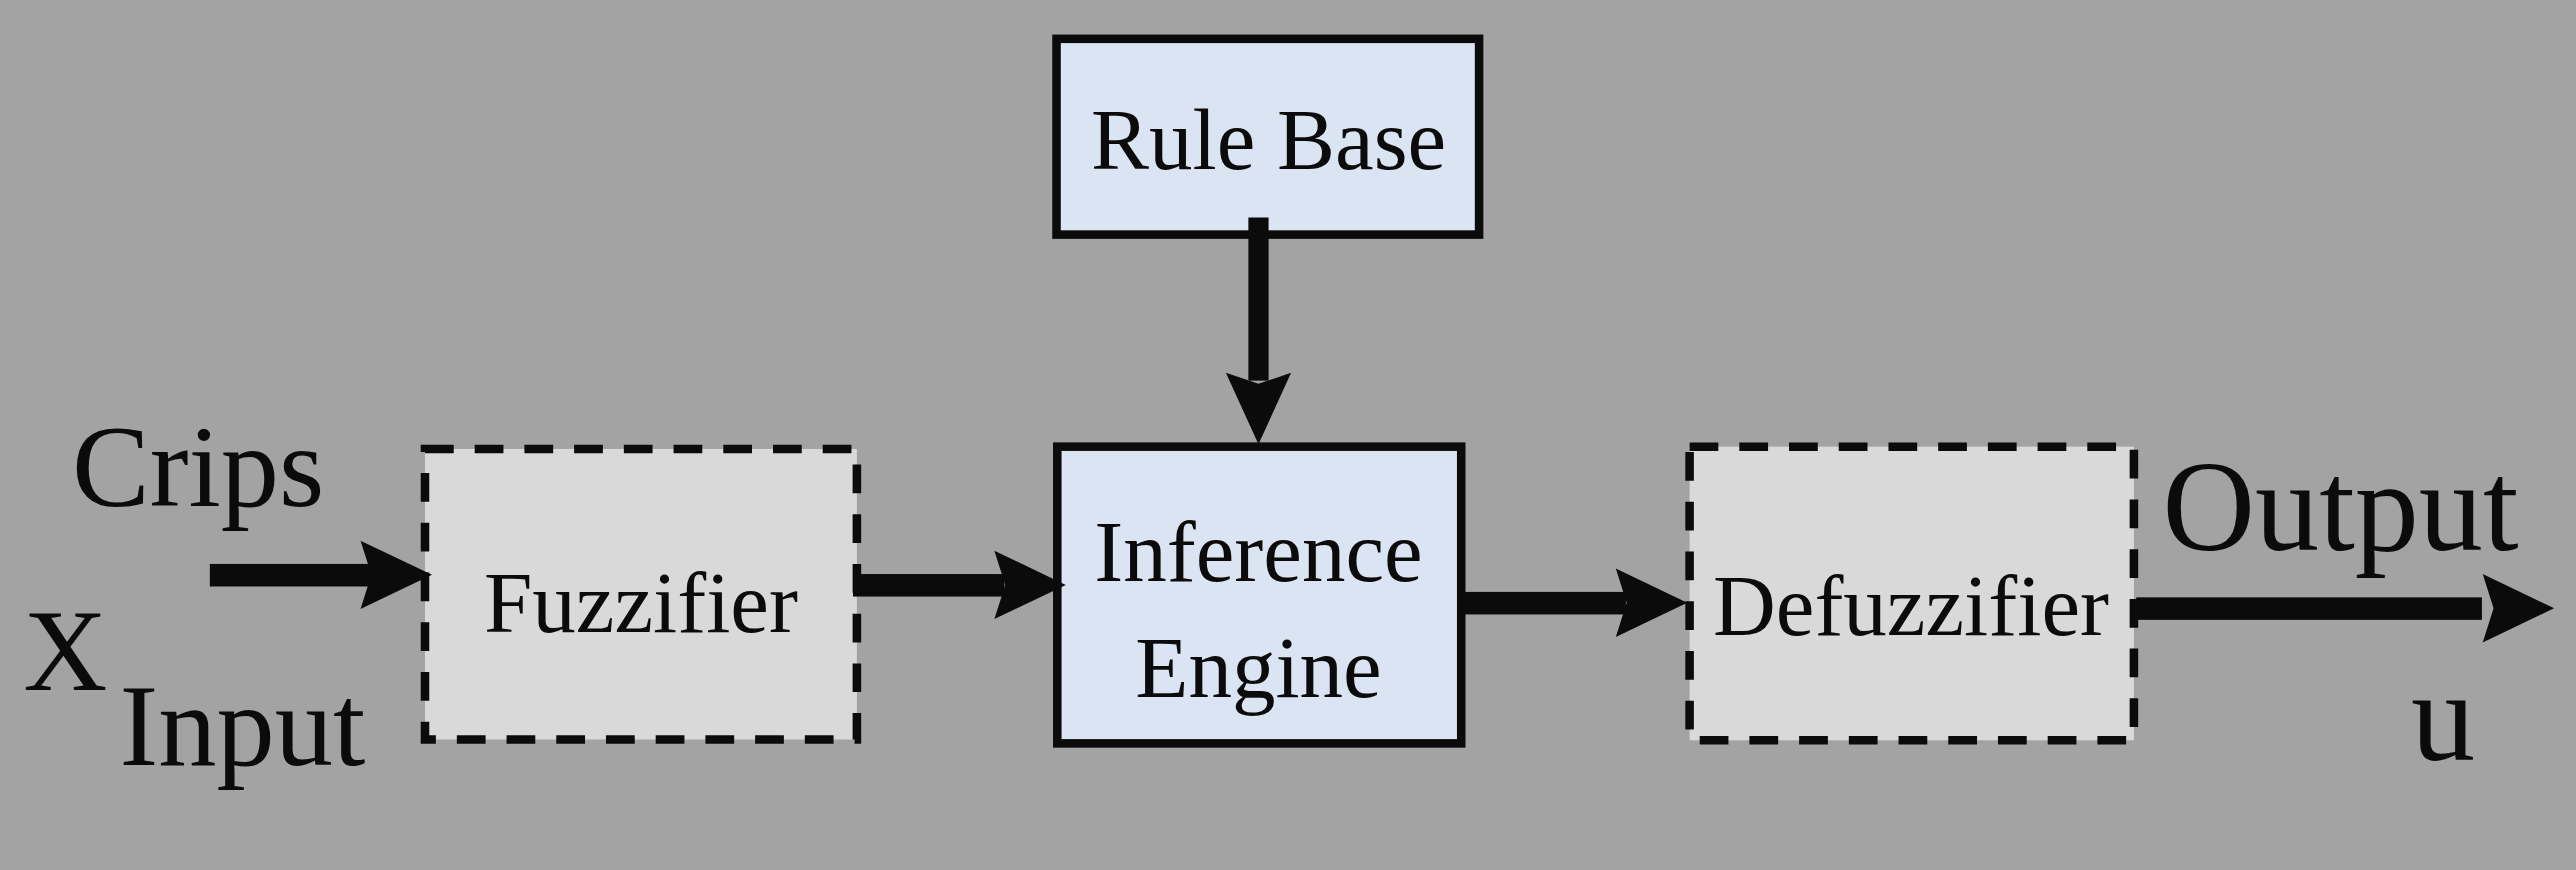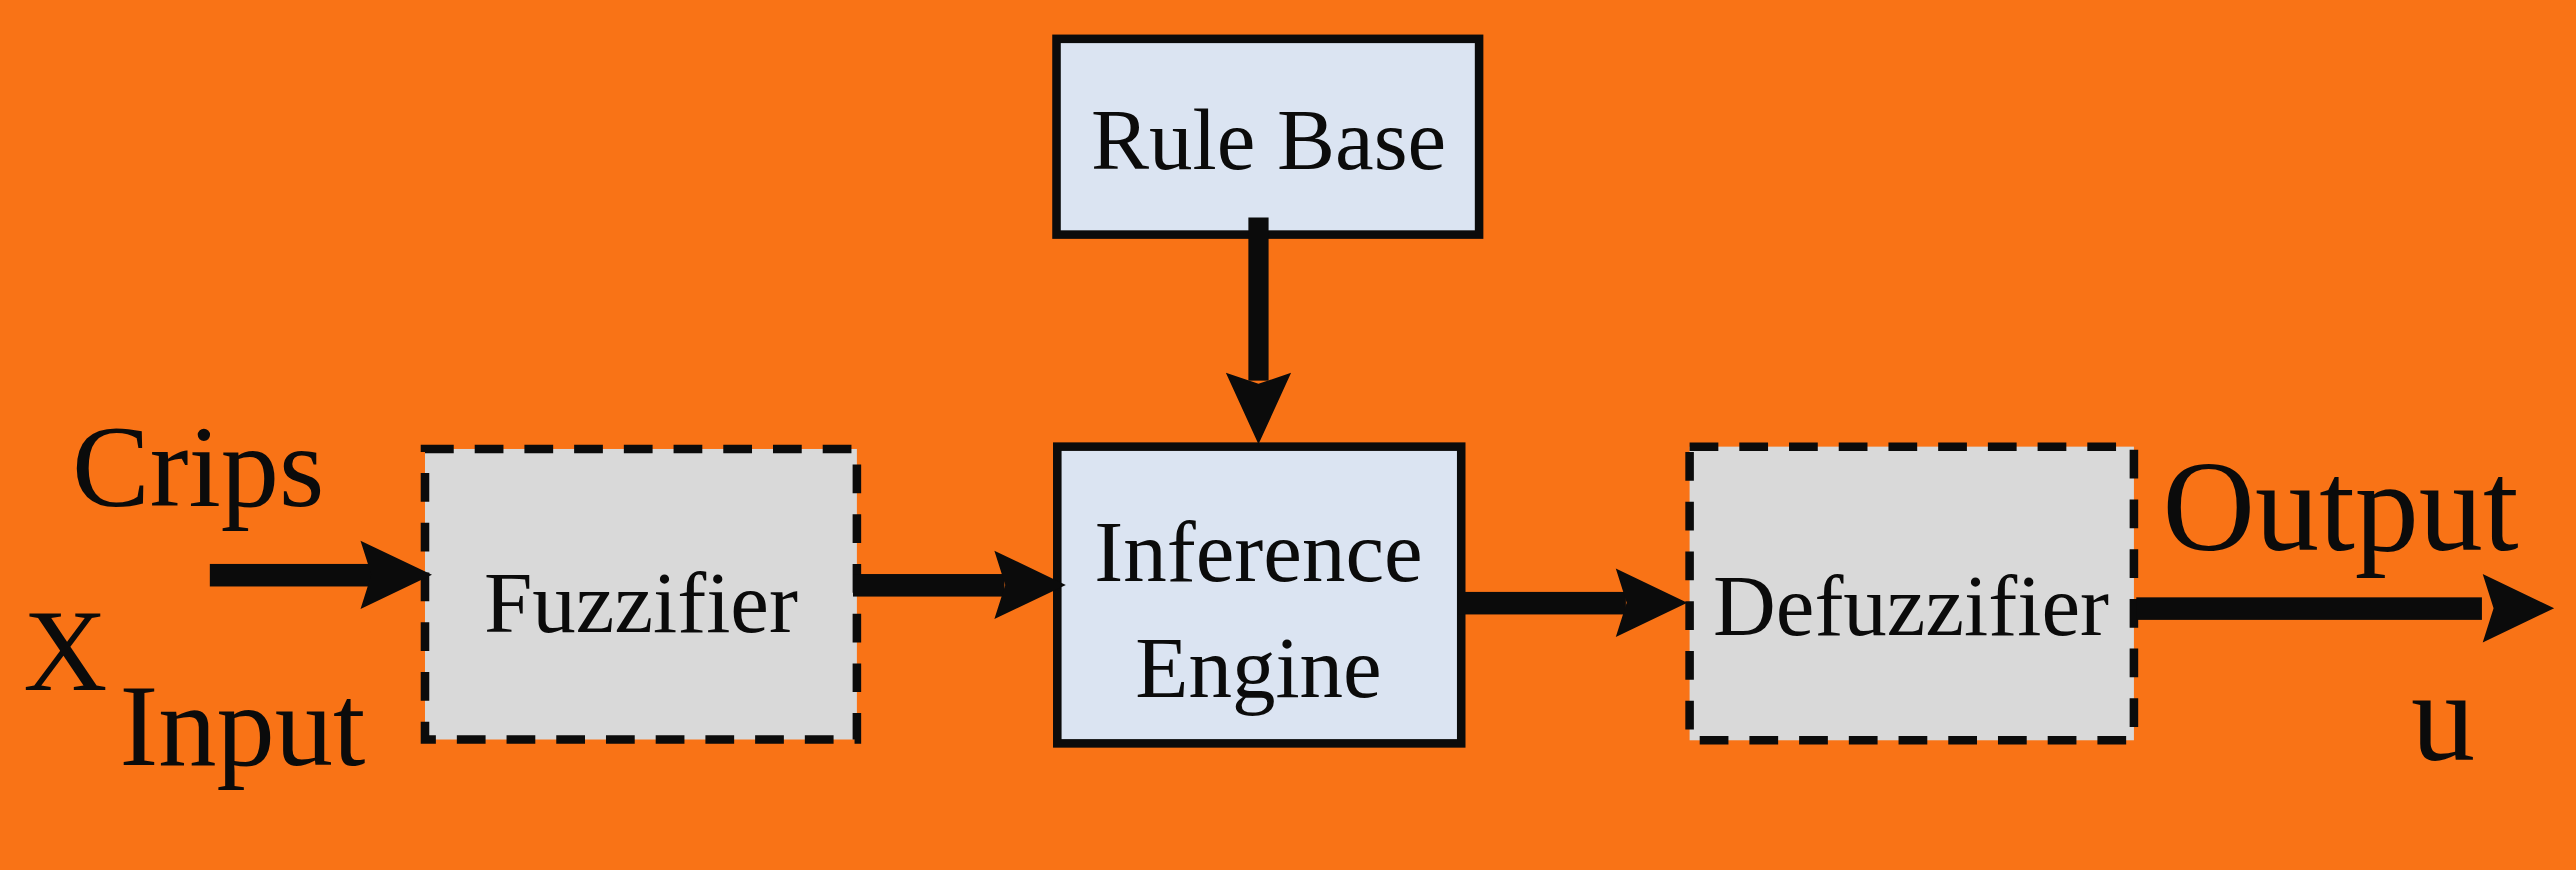--- a/index.html
+++ b/index.html
@@ -4,21 +4,21 @@
 <style>
   html, body {
     margin: 0;
     padding: 0;
     background: #ffffff;
   }
   .stage {
     position: relative;
     width: 2576px;
     height: 870px;
-    background: #f97316;
+    background: #a3a3a3;
     overflow: hidden;
   }
   svg.diagram {
     display: block;
     width: 2576px;
     height: 870px;
   }
   text {
     font-family: "Liberation Serif", "DejaVu Serif", serif;
     fill: #0b0b0b;

